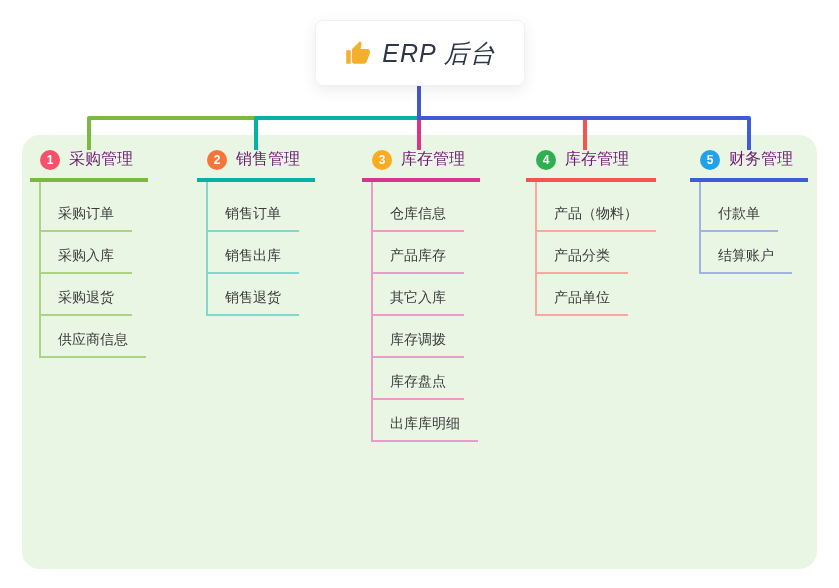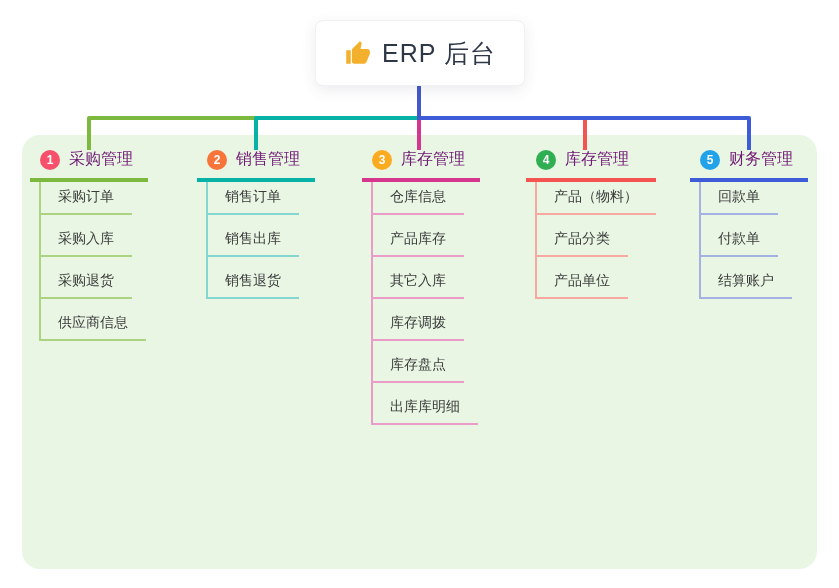--- a/index.html
+++ b/index.html
@@ -35,20 +35,21 @@
     border-radius:8px;
     box-shadow:0 4px 14px rgba(60,70,90,.10);
     display:flex;align-items:center;justify-content:center;
     gap:11px;
     z-index:3;
   }
   #root-node .root-label{
     font-size:25px;
     color:#2e3747;
     letter-spacing:1px;
+    font-style:italic;
   }
   #root-node .thumb{width:27px;height:27px;display:block;}
   
   #branches{
     position:absolute;left:0;top:0;width:839px;height:588px;
     z-index:2;
   }
   .branch{position:absolute;top:146px;}
   #branches .branch:nth-child(1){left:30px;}
   #branches .branch:nth-child(2){left:197px;}
@@ -82,21 +83,21 @@
   .child{
     box-sizing:border-box;
     height:42px;
     display:flex;align-items:flex-end;
     padding:0 18px 7px 17px;
     border-bottom:2px solid var(--l);
     width:max-content;
     font-size:14px;color:#3b3b3b;
     white-space:nowrap;
   }
-  .child:first-child{height:33px;}
+  .child:first-child{height:50px;}
 </style>
 </head>
 <body>
 
 <div id="stage">
 
   <div id="panel" style="background: rgb(233, 246, 228);"></div>
 
   <svg id="connectors" viewBox="0 0 839 588" fill="none" stroke-width="4" stroke-linejoin="round">
     <path d="M89 150 L89 118 L419 118" stroke="#7cb93e"></path>
@@ -166,19 +167,18 @@
           <div class="child">产品单位</div>
         </div>
   </div>
 
   <div class="branch" style="--c: #3e5bd8; --l: #a3b2e2; --badge: #22a2e9;">
     <div class="branch-head">
       <span class="badge">5</span>
       <span class="branch-label">财务管理</span>
     </div>
     <div class="children">
-          <div class="child">回款单</div>
           <div class="child">付款单</div>
           <div class="child">结算账户</div>
         </div>
   </div>
 </div>
 </div>
 
 </body></html>

